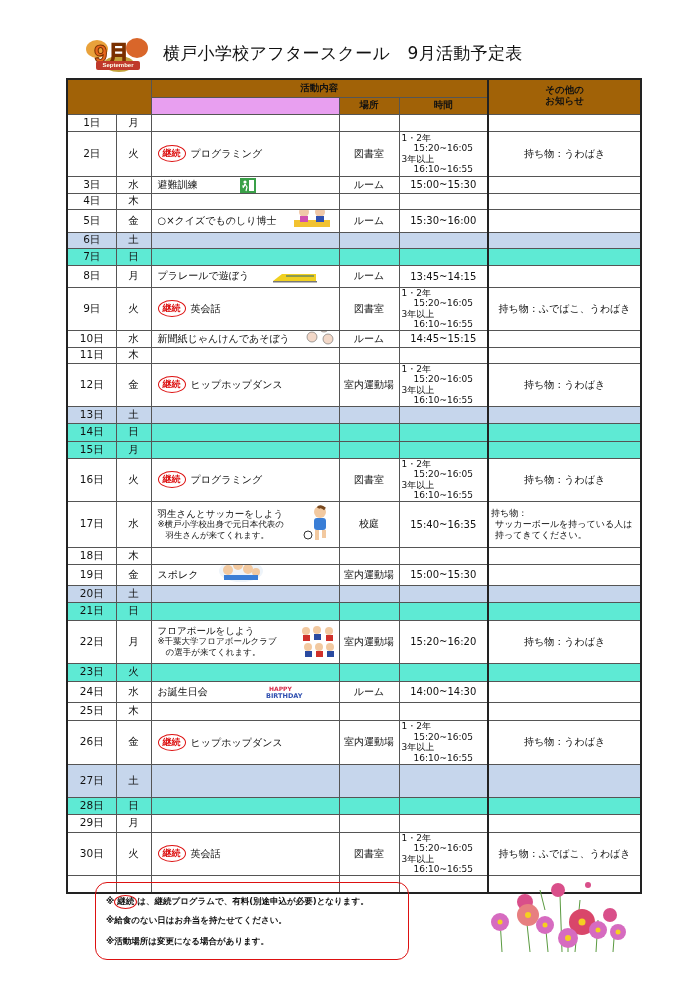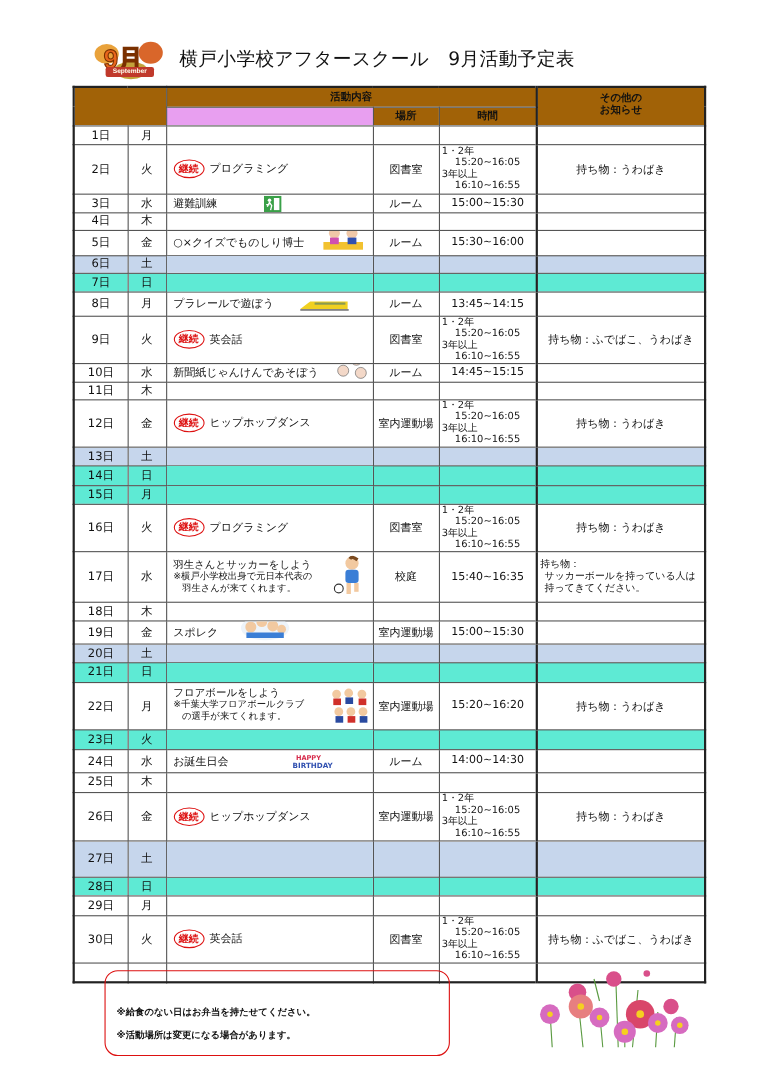--- a/index.html
+++ b/index.html
@@ -426,20 +426,23 @@
         <td class="c-wd"></td>
         <td class="c-act"><span class="act-txt"></span></td>
         <td class="c-place"></td>
         <td class="c-time"></td>
         <td class="c-note"><span></span></td>
       </tr>
     </tbody>
 </table>
 
 <div class="footer">
+  <p style="top:12px">
+    <span>※</span><span class="fb">継続</span><span>は、継続プログラムで、有料(別途申込が必要)となります。</span>
+  </p>
   <p style="top:32px">※給食のない日はお弁当を持たせてください。</p>
   <p style="top:53px">※活動場所は変更になる場合があります。</p>
 </div>
 
 <svg class="flowers" viewBox="0 0 160 75">
   <g stroke="#5a9a40" stroke-width="1">
     <line x1="30" y1="40" x2="32" y2="72"></line>
       <line x1="55" y1="25" x2="60" y2="72"></line>
       <line x1="75" y1="40" x2="78" y2="72"></line>
     <line x1="90" y1="15" x2="92" y2="72"></line>

